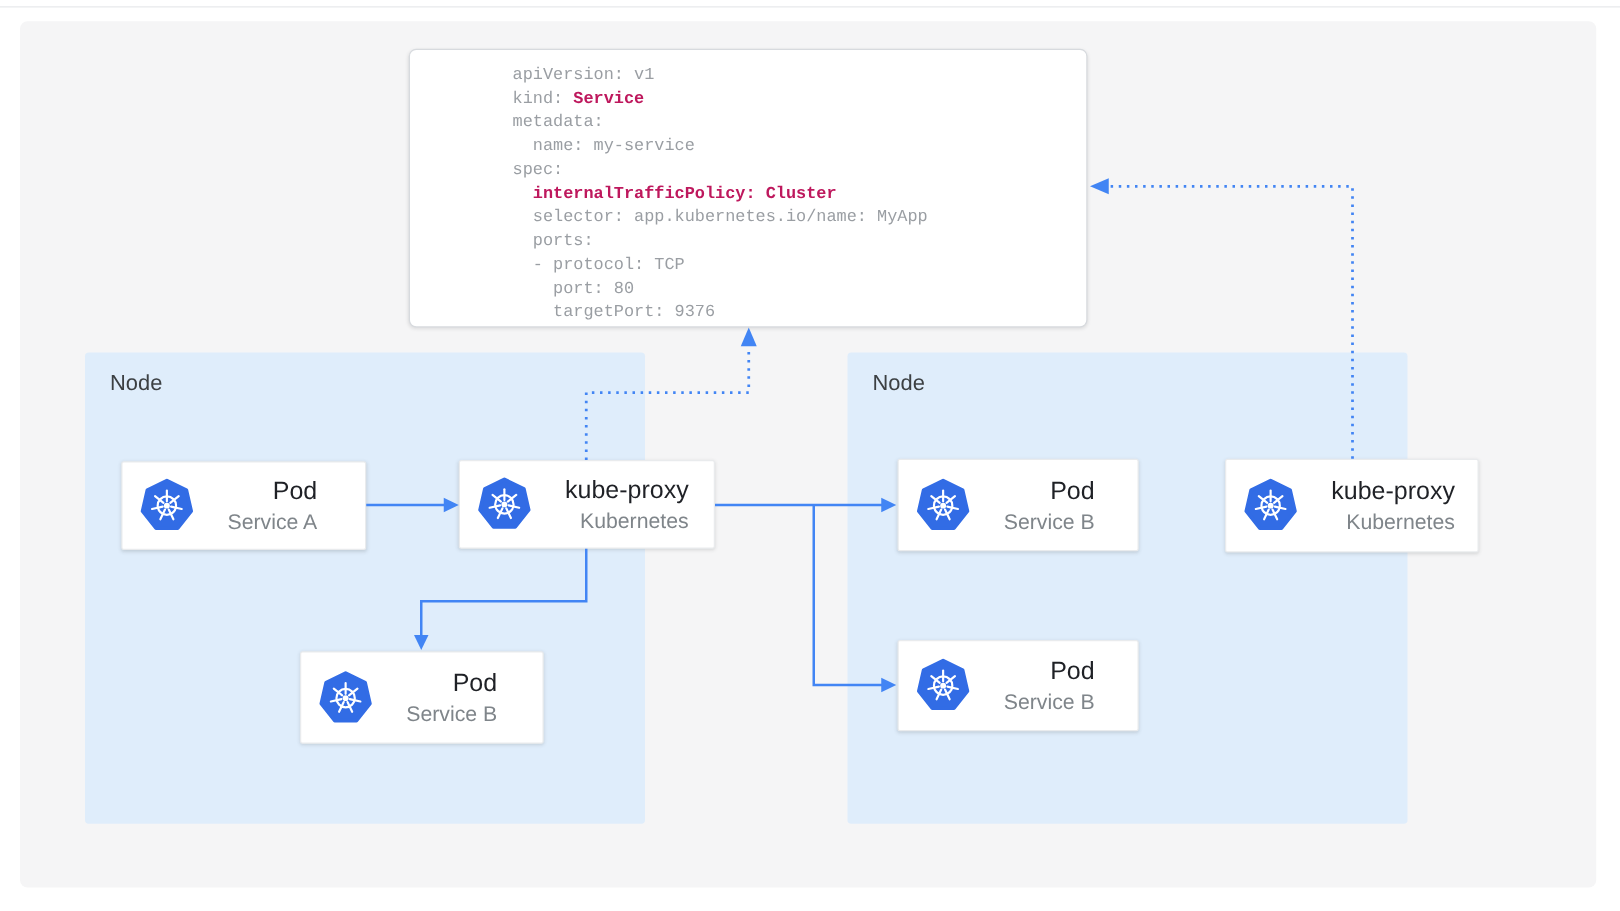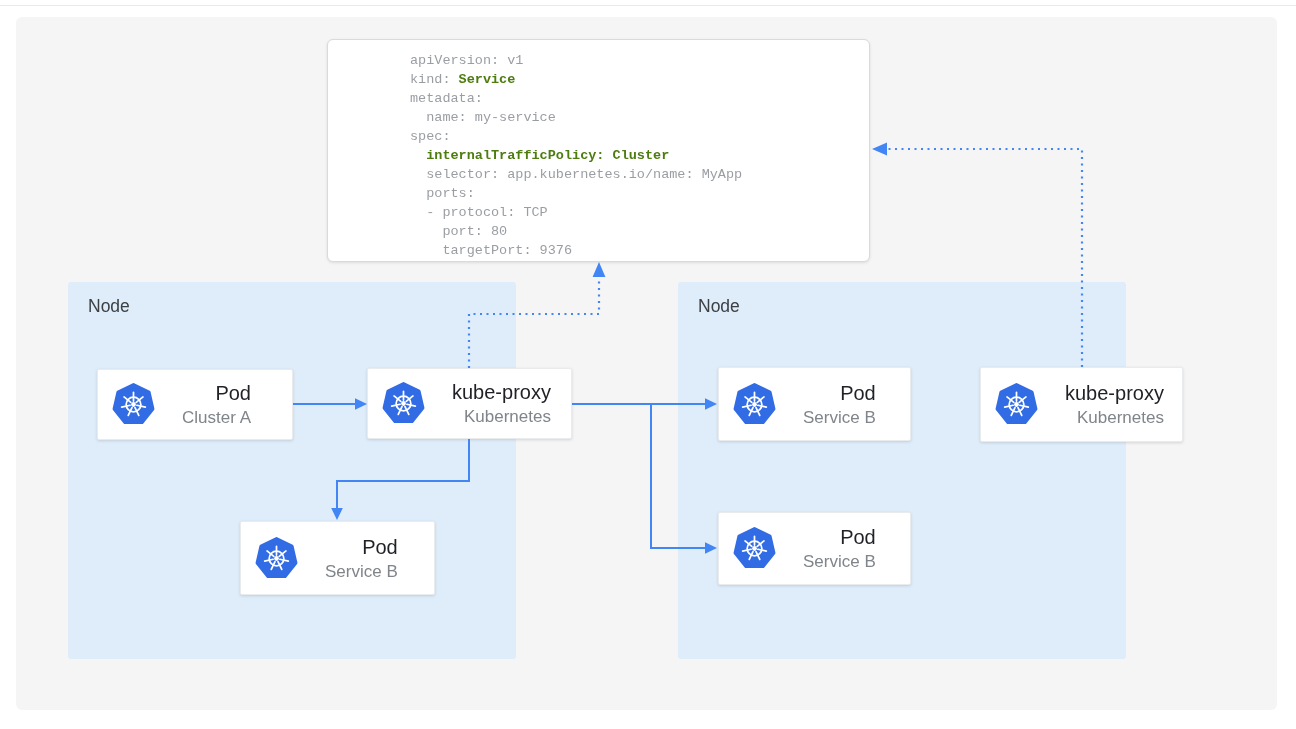--- a/index.html
+++ b/index.html
@@ -16,21 +16,21 @@
   .yaml-panel{
     position:absolute;left:327px;top:39px;width:543px;height:223px;
     background:#ffffff;border:1px solid #d7dade;border-radius:6px;
     box-shadow:0 1px 3px rgba(0,0,0,.10);box-sizing:border-box;
   }
   .yaml-code{
     position:absolute;left:82px;top:11px;margin:0;
     font-family:"Liberation Mono", monospace;
     font-size:13.5px;line-height:19px;color:#9a9ea3;white-space:pre;
   }
-  .yaml-code .b{font-weight:bold;color:#4d7c0f;}
+  .yaml-code .b{font-weight:bold;color:#be185d;}
   
   .node-box{
     position:absolute;width:448px;height:377px;top:282px;
     background:#dfedfb;border-radius:3px;text-decoration:underline;
   }
   .node-box.left{left:68px;}
   .node-box.right{left:678px;}
   .node-label{
     position:absolute;left:20px;top:14px;font-size:17.5px;color:#3c4043;
   }
@@ -84,21 +84,21 @@
 
 <div class="node-box left">
   <div class="node-label">Node</div>
 
   <div class="k-card card-pod-a">
     <svg class="k8s-icon">
         <use href="#k8s-logo"></use>
       </svg>
     <div class="card-text">
       <span class="card-title">Pod</span>
-      <span class="card-subtitle">Cluster A</span>
+      <span class="card-subtitle">Service A</span>
     </div>
   </div>
 
   <div class="k-card card-kp-left">
     <svg class="k8s-icon">
         <use href="#k8s-logo"></use>
       </svg>
     <div class="card-text">
       <span class="card-title">kube-proxy</span>
       <span class="card-subtitle">Kubernetes</span>

